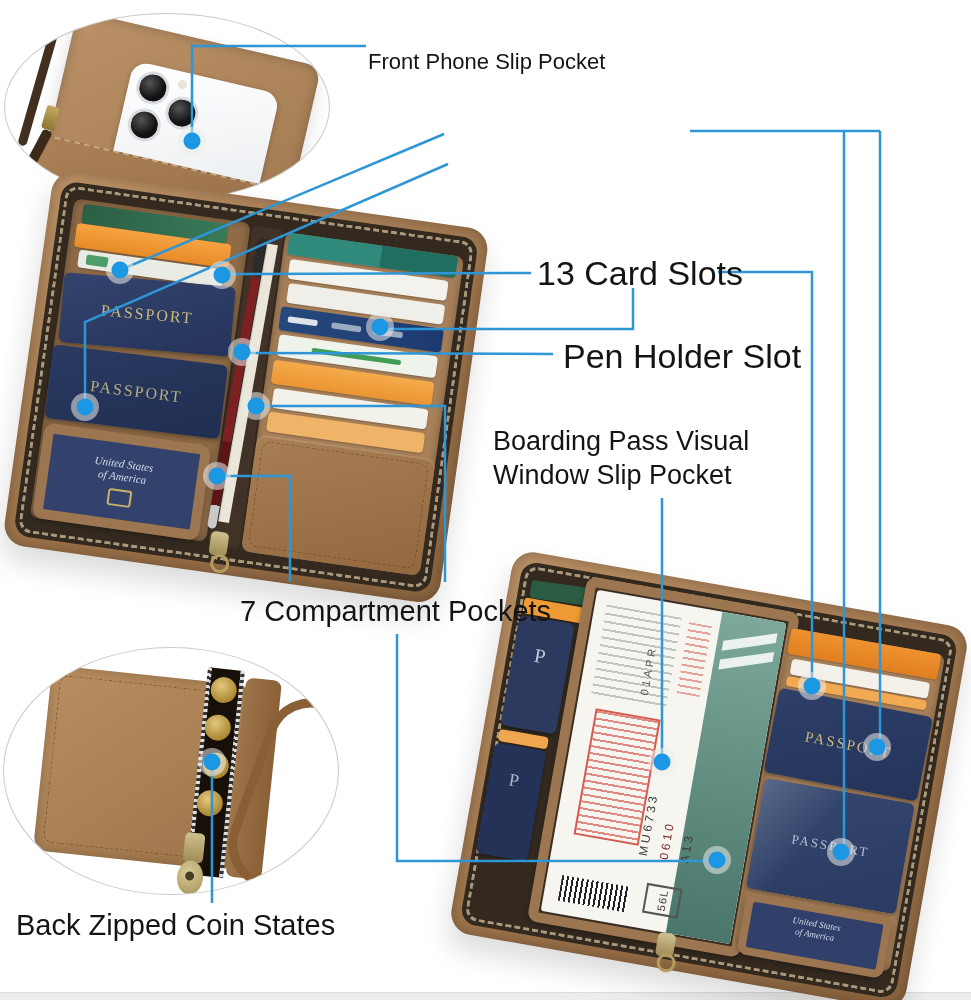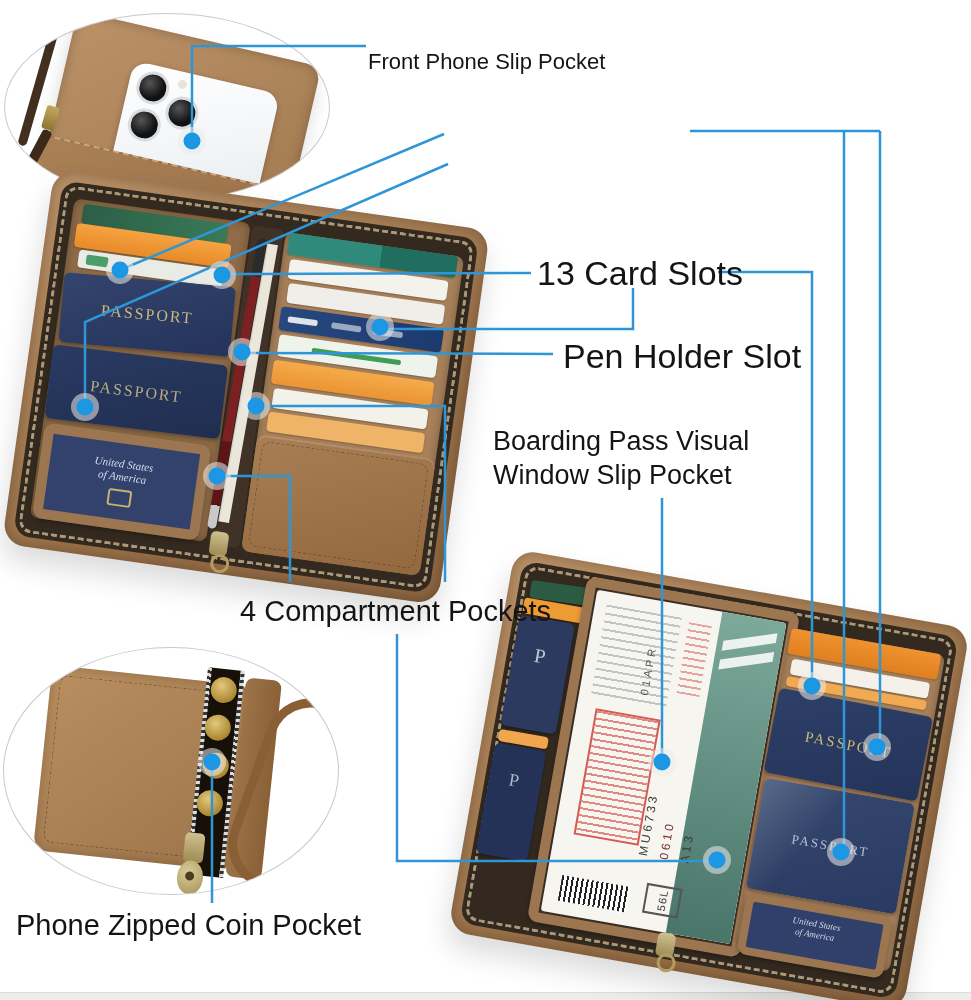--- a/index.html
+++ b/index.html
@@ -285,18 +285,18 @@
 
   <div class="label lbl-md" style="left:537px;top:257px;">13 Card Slots</div>
 
   <div class="label lbl-md" style="left:563px;top:340px;">Pen Holder Slot</div>
 
   <div class="label lbl-md" style="left:493px;top:424px;font-size:27px;line-height:34px;">
     <div>Boarding Pass Visual</div>
     <div>Window Slip Pocket</div>
   </div>
 
-  <div class="label lbl-lg" style="left:240px;top:594px;">4 Compartment Pockets</div>
-
-  <div class="label lbl-lg" style="left:16px;top:908px;">Phone Zipped Coin Pocket</div>
+  <div class="label lbl-lg" style="left:240px;top:594px;">7 Compartment Pockets</div>
+
+  <div class="label lbl-lg" style="left:16px;top:908px;">Back Zipped Coin States</div>
 
   <div class="bottom-strip"></div>
 </div>
 
 </body></html>

